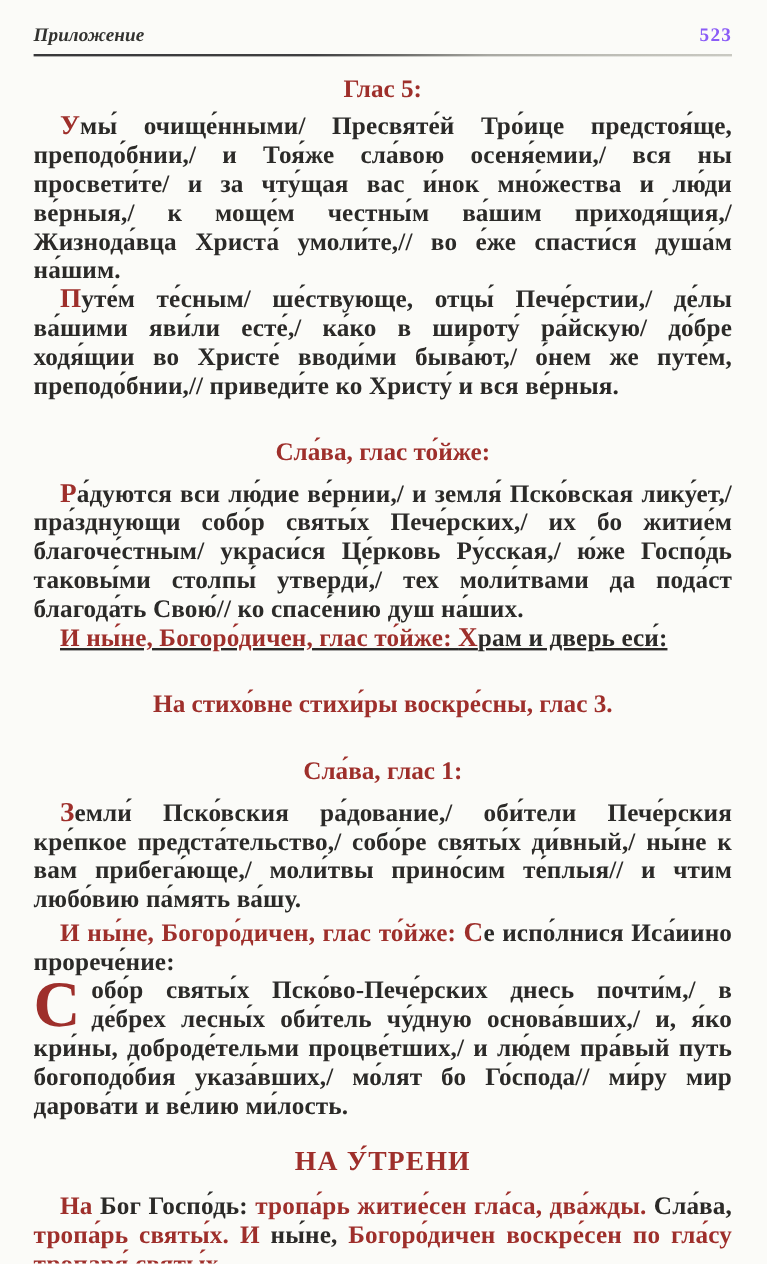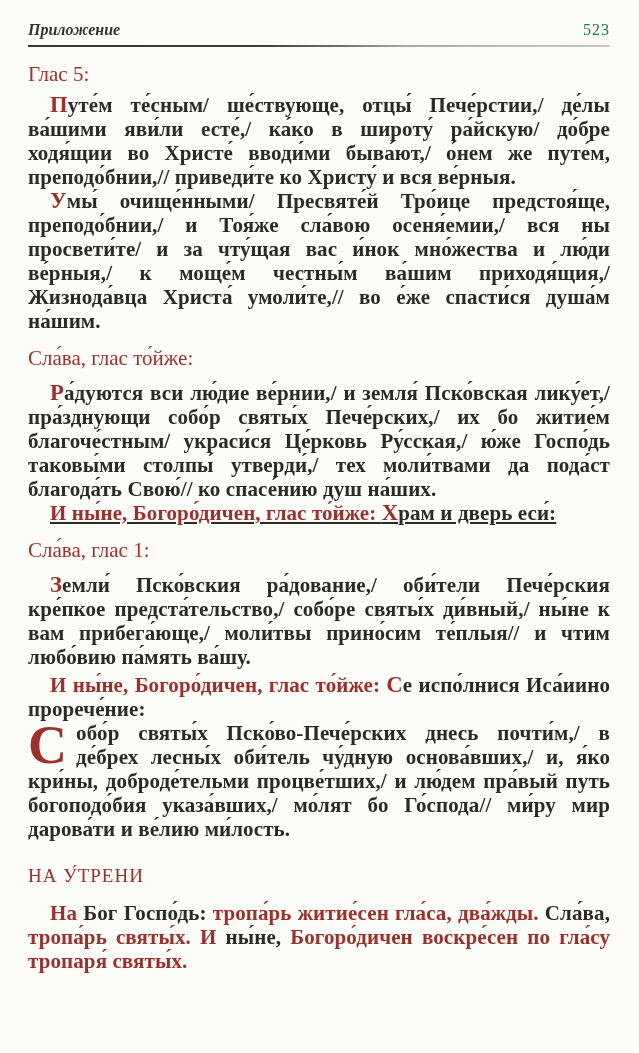--- a/index.html
+++ b/index.html
@@ -19,33 +19,34 @@
     box-sizing:border-box;
     width:639px;height:873px;
     padding:20px 29px 0 28px;
   }
   .running-header{
     display:flex;justify-content:space-between;align-items:baseline;
     font-size:16px;line-height:20px;
     margin-bottom:5px;
   }
   .running-title{font-style:italic;font-weight:700;color:#333330;}
-  .page-number{font-weight:400;color:#15803d;letter-spacing:1px;}
+  .page-number{font-weight:700;color:#8b5cf6;letter-spacing:1px;}
   .header-rule{
     height:2px;border:none;margin:0 0 14px 0;
     background:linear-gradient(to right,#38383a 0%,#3f3f41 40%,#6a6a68 52%,#a8a8a2 65%,#bdbdb6 82%,#c9c9c2 100%);
   }
   .rubric-heading{
     color:var(--red);
-    font-weight:400;
+    font-weight:700;
+    text-align:center;
     font-size:21px;line-height:26px;
     margin:8px 0 6px 0;
   }
-  .rubric-heading.caps{font-size:19px;letter-spacing:1px;margin:22px 0 12px 0;}
-  .rubric-heading.spaced{margin:12px 0 10px 0;}
+  .rubric-heading.caps{font-size:23px;letter-spacing:1px;margin:22px 0 12px 0;}
+  .rubric-heading.spaced{margin:30px 0 10px 0;}
   p.body-par{
     margin:0;
     font-size:21px;line-height:24px;
     font-weight:700;
     text-align:justify;
     text-indent:22px;
     letter-spacing:0.1px;
   }
   p.body-par.no-indent{text-indent:0;}
   .ini{color:var(--red);font-size:1.08em;}
@@ -72,30 +73,31 @@
 <div class="page">
 
   <div class="running-header">
     <span class="running-title">Приложение</span>
     <span class="page-number">523</span>
   </div>
   <hr class="header-rule">
 
   <div class="rubric-heading">Глас 5:</div>
 
+  <p class="body-par"><span class="ini">У</span><span>мы́ очище́нными/ Пресвяте́й Тро́ице предстоя́ще, преподо́бнии,/ и Тоя́же сла́вою осеня́емии,/ вся ны просвети́те/ и за чту́щая вас и́нок мно́жества и лю́ди ве́рныя,/ к моще́м честны́м ва́шим приходя́щия,/ Жизнода́вца Христа́ умоли́те,// во е́же спасти́ся душа́м на́шим.</span></p>
+
   <p class="body-par"><span class="ini">П</span><span>уте́м те́сным/ ше́ствующе, отцы́ Пече́рстии,/ де́лы ва́шими яви́ли есте́,/ ка́ко в широту́ ра́йскую/ до́бре ходя́щии во Христе́ вводи́ми быва́ют,/ о́нем же путе́м, преподо́бнии,// приведи́те ко Христу́ и вся ве́рныя.</span></p>
-
-  <p class="body-par"><span class="ini">У</span><span>мы́ очище́нными/ Пресвяте́й Тро́ице предстоя́ще, преподо́бнии,/ и Тоя́же сла́вою осеня́емии,/ вся ны просвети́те/ и за чту́щая вас и́нок мно́жества и лю́ди ве́рныя,/ к моще́м честны́м ва́шим приходя́щия,/ Жизнода́вца Христа́ умоли́те,// во е́же спасти́ся душа́м на́шим.</span></p>
 
   <div class="rubric-heading spaced">Сла́ва, глас то́йже:</div>
 
   <p class="body-par"><span class="ini">Р</span><span>а́дуются вси лю́дие ве́рнии,/ и земля́ Пско́вская лику́ет,/ пра́зднующи собо́р святы́х Пече́рских,/ их бо житие́м благоче́стным/ украси́ся Це́рковь Ру́сская,/ ю́же Госпо́дь таковы́ми столпы́ утверди́,/ тех моли́твами да пода́ст благода́ть Свою́// ко спасе́нию душ на́ших.</span></p>
 
   <p class="body-par center-line"><span class="red">И ны́не, Богоро́дичен, глас то́йже: </span><span class="ini">Х</span><span class="black">рам и дверь еси́:</span></p>
 
+  <div class="rubric-heading spaced">На стихо́вне стихи́ры воскре́сны, глас 3.</div>
 
   <div class="rubric-heading spaced">Сла́ва, глас 1:</div>
 
   <p class="body-par"><span class="ini">З</span><span>емли́ Пско́вския ра́дование,/ оби́тели Пече́рския кре́пкое предста́тельство,/ собо́ре святы́х ди́вный,/ ны́не к вам прибега́юще,/ моли́твы прино́сим те́плыя// и чтим любо́вию па́мять ва́шу.</span></p>
 
   <div class="gap-small"></div>
 
   <p class="body-par"><span class="red">И ны́не, Богоро́дичен, глас то́йже: </span><span class="ini">С</span><span class="black">е испо́лнися Иса́иино прорече́ние:</span></p>
 
 

